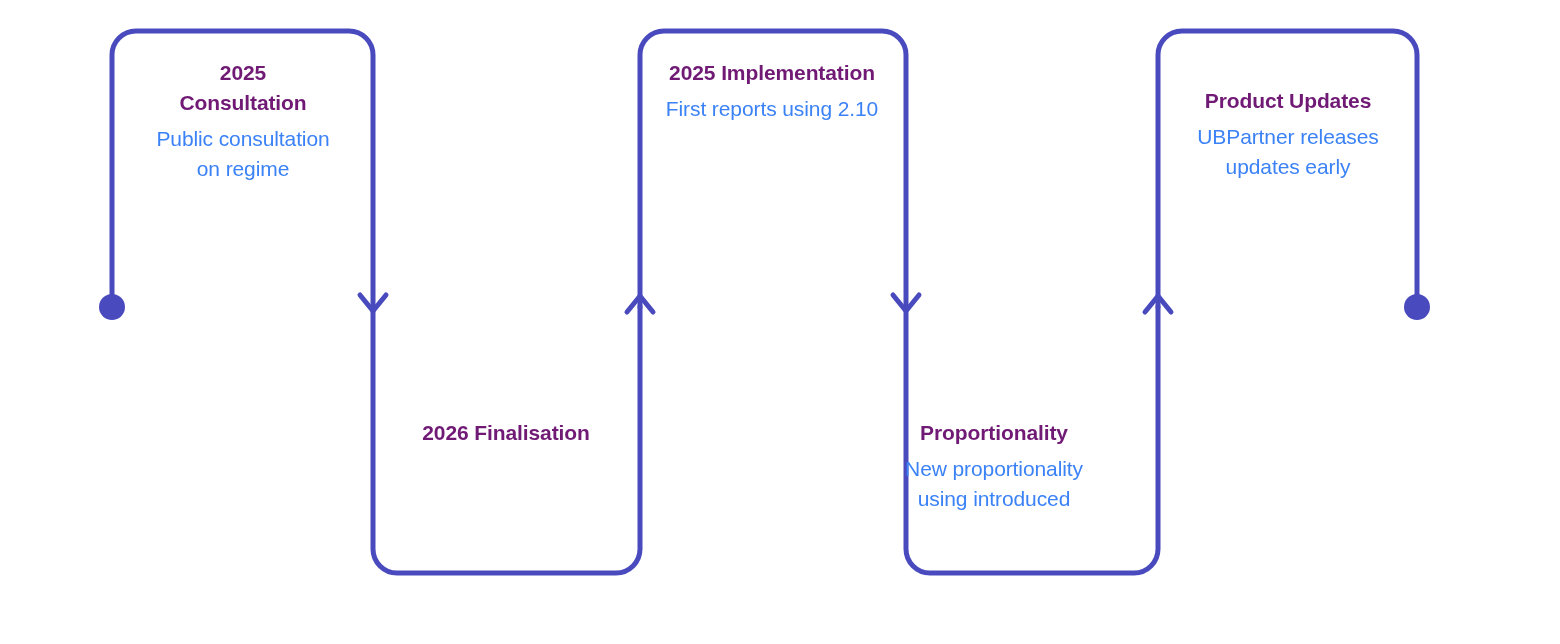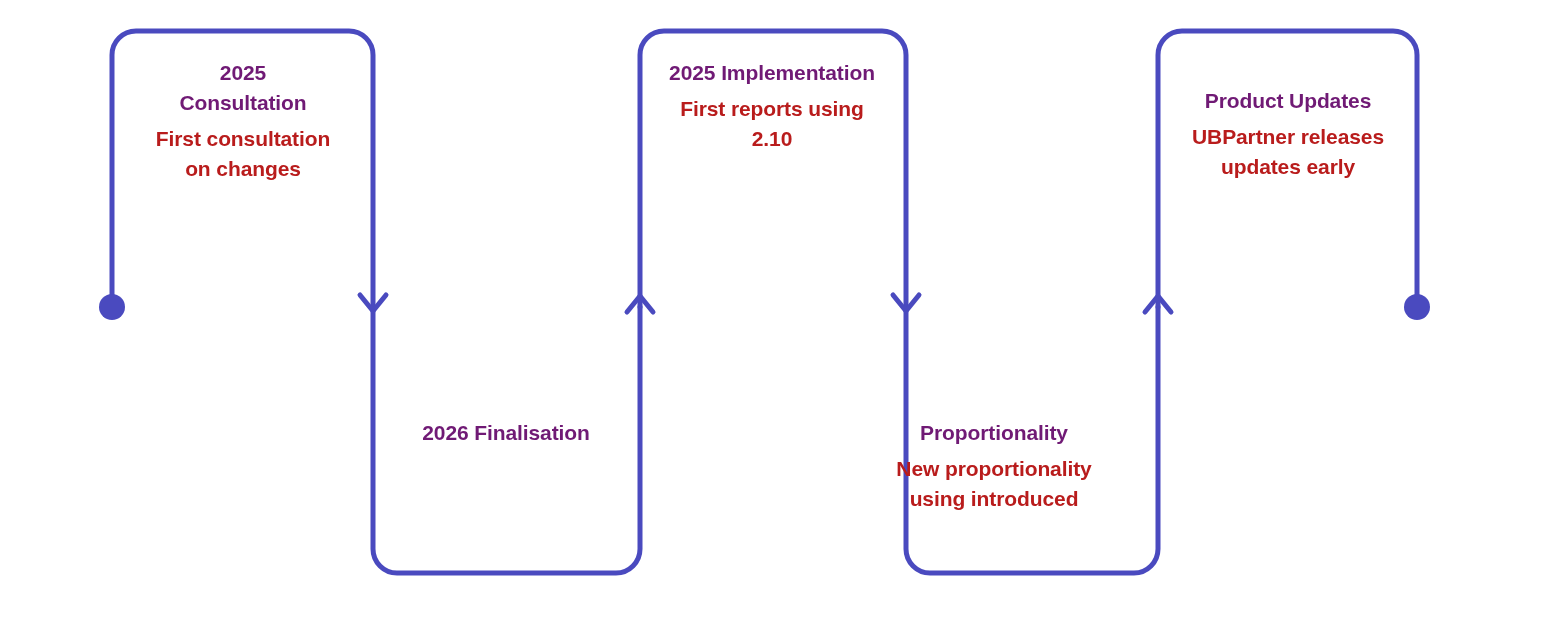--- a/index.html
+++ b/index.html
@@ -35,23 +35,23 @@
   .step-title {
     font-size: 21px;
     font-weight: bold;
     line-height: 30px;
     color: #701a75;
     margin: 0 0 6px 0;
     letter-spacing: -0.1px;
   }
   .step-desc {
     font-size: 21px;
-    font-weight: bold;
+    font-weight: normal;
     line-height: 30px;
-    color: #b91c1c;
+    color: #3b82f6;
     margin: 0;
     letter-spacing: -0.1px;
   }
 </style>
 </head>
 <body>
 
 <div id="stage">
 
   <svg id="flow-svg" viewBox="0 0 1560 644">
@@ -74,21 +74,21 @@
 
     <path d="M 627 312 L 640 296 L 653 312" fill="none" stroke="#4a4abf" stroke-width="5" stroke-linecap="round" stroke-linejoin="round"></path>
 
     <path d="M 893 295 L 906 311 L 919 295" fill="none" stroke="#4a4abf" stroke-width="5" stroke-linecap="round" stroke-linejoin="round"></path>
 
     <path d="M 1145 312 L 1158 296 L 1171 312" fill="none" stroke="#4a4abf" stroke-width="5" stroke-linecap="round" stroke-linejoin="round"></path>
   </svg>
 
   <div class="step-card" style="left:154px; top:58px; width:178px;">
     <p class="step-title">2025 Consultation</p>
-    <p class="step-desc">First consultation on changes</p>
+    <p class="step-desc">Public consultation on regime</p>
   </div>
 
   <div class="step-card" style="left:396px; top:418px; width:220px;">
     <p class="step-title">2026 Finalisation</p>
   </div>
 
   <div class="step-card" style="left:663px; top:58px; width:218px;">
     <p class="step-title">2025 Implementation</p>
     <p class="step-desc">First reports using 2.10</p>
   </div>

